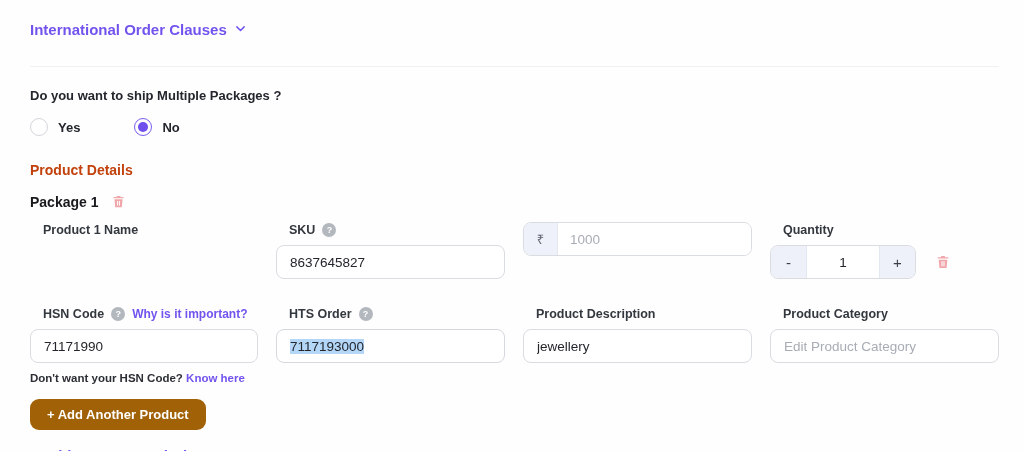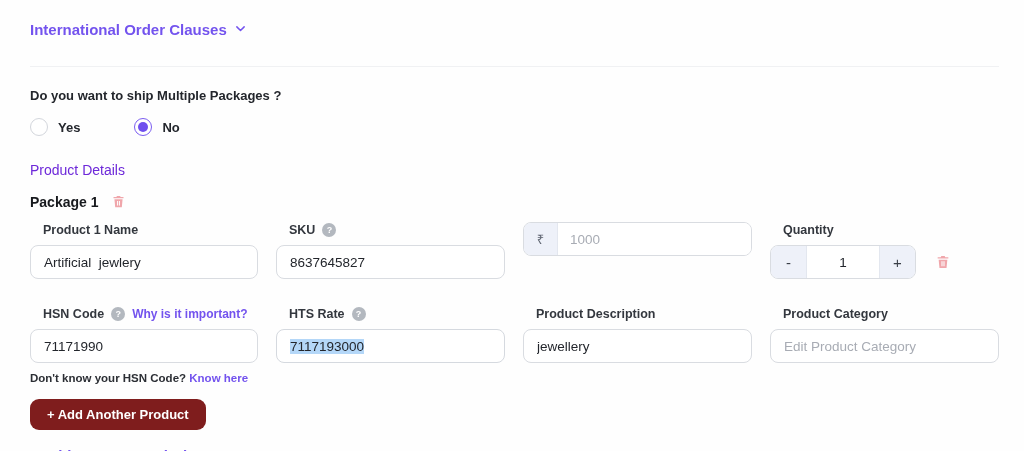--- a/index.html
+++ b/index.html
@@ -44,21 +44,21 @@
     flex:0 0 auto;
   }
   .radio-circle.selected { border:1.5px solid #7a5cf0; }
   .radio-circle.selected::after {
     content:""; width:10px; height:10px; border-radius:50%;
     background:#6f4fee; display:block;
   }
   .radio-label { font-size:13px; font-weight:bold; color:#23262c; }
 
   
-  .section-heading { margin-top:26px; font-size:14px; font-weight:normal; color:#6d28d9; }
+  .section-heading { margin-top:26px; font-size:14px; font-weight:bold; color:#c2410c; }
   .package-row { margin-top:16px; display:flex; align-items:flex-start; gap:12px; }
   .package-title { font-size:14px; font-weight:bold; color:#17191d; }
   .trash { color:#f0a6ab; cursor:pointer; display:inline-flex; }
   .trash svg { display:block; }
 
   
   .grid {
     display:grid;
     grid-template-columns:228px 229px 229px 229px;
     column-gap:18px;
@@ -133,21 +133,21 @@
     background:#fff; display:flex; align-items:center; cursor:text;
   }
   .fake-input .selected-text { background:#b4d7f8; }
 
   .hint-row { margin-top:9px; font-size:11.5px; color:#2b2e34; font-weight:bold; }
   .hint-row .inline-link { font-size:11.5px; }
 
   
   .add-product-btn {
     margin-top:15px;
-    background:#7f1d1d; color:#ffffff;
+    background:#a16207; color:#ffffff;
     border:none; border-radius:9px;
     font-size:13px; font-weight:bold;
     font-family:"Liberation Sans", sans-serif;
     padding:0 17px; height:31px; cursor:pointer;
     display:inline-flex; align-items:center;
   }
   .tax-row { margin-top:17px; display:flex; align-items:center; gap:9px; }
   .tax-link {
     color:#7353ee; font-size:15px; font-weight:bold; cursor:pointer;
     display:inline-flex; align-items:center; gap:4px;
@@ -196,21 +196,20 @@
           </svg>
       </span>
     </div>
 
     
     <div class="grid">
       <div class="cell">
         <div class="field-label">
           <span>Product 1 Name</span>
         </div>
-        <input class="text-input" type="text" value="Artificial  jewlery" style="">
       </div>
 
       <div class="cell">
         <div class="field-label">
           <span>SKU</span>
           <span class="help-dot">?</span>
         </div>
         <input class="text-input" type="text" value="8637645827" style="">
       </div>
 
@@ -243,28 +242,28 @@
     
     <div class="grid second">
       <div class="cell">
         <div class="field-label">
           <span>HSN Code</span>
           <span class="help-dot">?</span>
           <span class="inline-link">Why is it important?</span>
         </div>
         <input class="text-input" type="text" value="71171990" style="">
         <div class="hint-row">
-          <span>Don't know your HSN Code?</span>
+          <span>Don't want your HSN Code?</span>
           <span class="inline-link">Know here</span>
         </div>
       </div>
 
       <div class="cell">
         <div class="field-label">
-          <span>HTS Rate</span>
+          <span>HTS Order</span>
           <span class="help-dot">?</span>
         </div>
         <div class="fake-input">
           <span class="selected-text">7117193000</span>
         </div>
       </div>
 
       <div class="cell">
         <div class="field-label">
           <span>Product Description</span>

